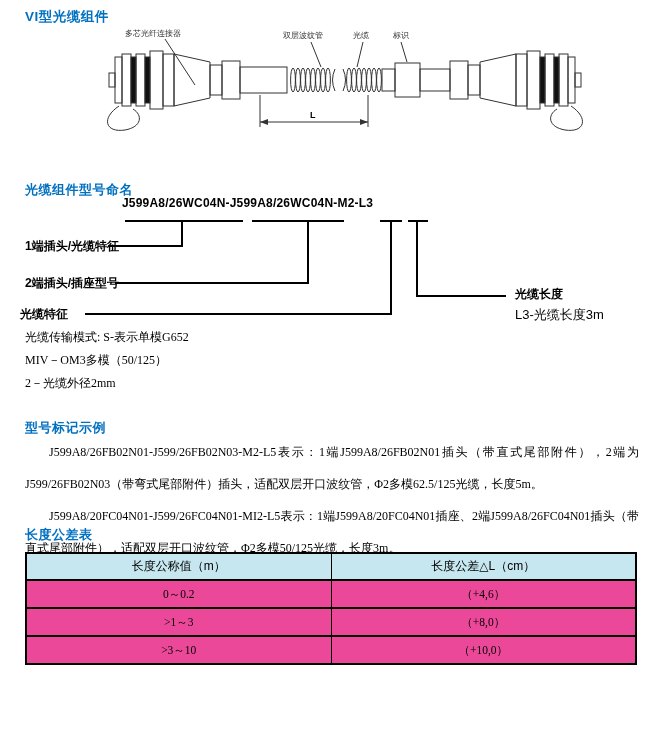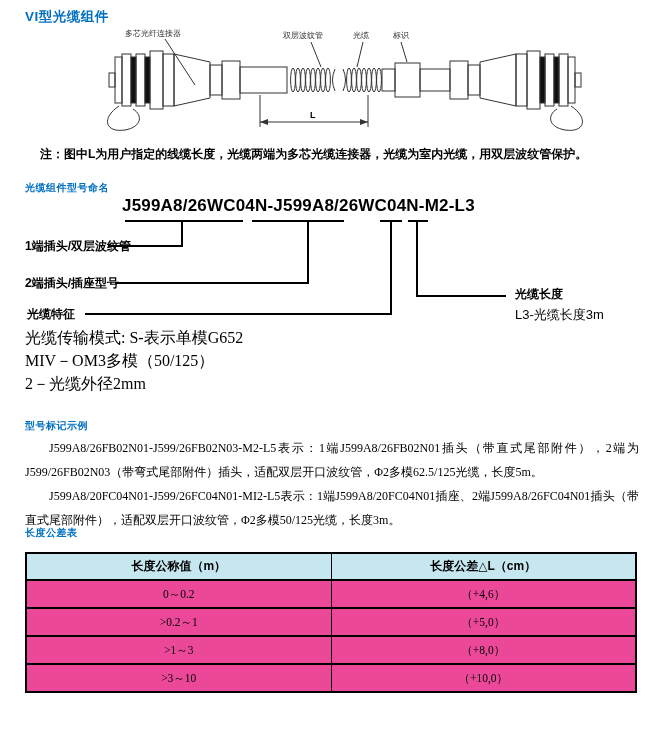--- a/index.html
+++ b/index.html
@@ -2,42 +2,42 @@
 <html><head>
 <meta charset="utf-8">
 <style>
   * { margin:0; padding:0; box-sizing:border-box; }
   body { background:#ffffff; font-family:"Liberation Serif","DejaVu Serif",serif; }
   .page { position:relative; width:661px; height:734px; background:#ffffff; overflow:hidden; color:#000; }
 
   .blue-heading {
     position:absolute; left:25px;
     font-family:"Liberation Sans","DejaVu Sans",sans-serif;
-    font-weight:bold; font-size:10px; color:#0070C0; letter-spacing:0.5px;
+    font-weight:bold; font-size:13px; color:#0070C0; letter-spacing:0.5px;
   }
   .doc-title { top:8px; font-size:13.5px; }
   .h-naming { top:181px; }
   .h-example { top:419px; }
   .h-table { top:526px; }
 
   .drawing { position:absolute; left:95px; top:25px; }
   .drawing text { font-family:"Liberation Sans","DejaVu Sans",sans-serif; font-size:8px; fill:#333; }
   .drawing .dim-l { font-size:9px; font-weight:bold; fill:#000; }
 
   .note {
     position:absolute; left:40px; top:146px; width:605px;
     font-family:"Liberation Sans","DejaVu Sans",sans-serif;
     font-weight:bold; font-size:12px; line-height:16px;
   }
 
   .naming-diagram { position:absolute; left:0; top:196px; width:661px; height:135px; }
   .model-number {
     position:absolute; left:122px; top:0;
     font-family:"Liberation Sans","DejaVu Sans",sans-serif;
-    font-weight:bold; font-size:17px; letter-spacing:0.2px; color:#000;
+    font-weight:bold; font-size:12px; letter-spacing:0.2px; color:#000;
   }
   .seg { position:absolute; height:2px; background:#000; top:24px; }
   .seg1 { left:125px; width:118px; }
   .seg2 { left:252px; width:92px; }
   .seg3 { left:380px; width:22px; }
   .seg4 { left:408px; width:20px; }
   .vline { position:absolute; width:2px; background:#000; top:26px; }
   .v1 { left:181px; height:25px; }
   .v2 { left:307px; height:62px; }
   .v3 { left:390px; height:93px; }
@@ -47,40 +47,40 @@
   .hl2 { left:115px; top:86px; width:194px; }
   .hl3 { left:85px; top:117px; width:307px; }
   .hl4 { left:416px; top:99px; width:90px; }
   .branch-label {
     position:absolute;
     font-family:"Liberation Sans","DejaVu Sans",sans-serif;
     font-weight:bold; font-size:12px;
   }
   .bl1 { left:25px; top:42px; }
   .bl2 { left:25px; top:79px; }
-  .bl3 { left:27px; top:110px; }
+  .bl3 { left:20px; top:110px; }
   .bl4 { left:515px; top:90px; }
   .len-note { position:absolute; left:515px; top:110px; font-size:13px; font-weight:normal; }
 
-  .feature-lines { position:absolute; left:25px; top:326px; width:560px; font-size:16px; }
+  .feature-lines { position:absolute; left:25px; top:326px; width:560px; font-size:12px; }
   .feature-lines div { height:23px; line-height:23px; }
 
-  .examples { position:absolute; left:25px; top:436px; width:614px; font-size:12px; line-height:24px; }
+  .examples { position:absolute; left:25px; top:436px; width:614px; font-size:12px; line-height:32px; }
   .examples p { text-indent:2em; text-align:justify; }
 
   .tol-table {
     position:absolute; left:25px; top:552px; width:612px;
     border-collapse:collapse; table-layout:fixed;
     font-size:11.5px; text-align:center;
   }
   .tol-table th, .tol-table td { border:2px solid #000; }
   .tol-table th {
     height:27px; background:#C6E7F0;
     font-family:"Liberation Sans","DejaVu Sans",sans-serif;
-    font-weight:bold; font-size:12px;
+    font-weight:normal; font-size:12px;
   }
   .tol-table td { height:28px; background:#ec4899; font-weight:normal; }
   .tol-table th + th, .tol-table td + td { border-left-width:1px;text-align:center; }
   .tol-table th:first-child, .tol-table td:first-child { border-right-width:1px; }
 </style>
 </head>
 <body>
 
 <div class="page">
 
@@ -155,39 +155,38 @@
     </g>
     <polygon points="165,97 173,94 173,100" fill="#333"></polygon>
     <polygon points="273,97 265,94 265,100" fill="#333"></polygon>
     <text x="30" y="11">多芯光纤连接器</text>
     <text x="188" y="13">双层波纹管</text>
     <text x="258" y="13">光缆</text>
     <text x="298" y="13">标识</text>
     <text x="215" y="93" class="dim-l">L</text>
   </svg>
 
-  <div class="note">注：图中L为用户指定的线缆长度，光缆两端为多芯光缆连接器，光缆为室内光缆，用双层波纹管保护。</div>
 
   <div class="blue-heading h-naming">光缆组件型号命名</div>
 
   <div class="naming-diagram">
     <div class="model-number">J599A8/26WC04N-J599A8/26WC04N-M2-L3</div>
     <div class="seg seg1"></div>
     <div class="seg seg2"></div>
     <div class="seg seg3"></div>
     <div class="seg seg4"></div>
     <div class="vline v1"></div>
     <div class="vline v2"></div>
     <div class="vline v3"></div>
     <div class="vline v4"></div>
     <div class="hline hl1"></div>
     <div class="hline hl2"></div>
     <div class="hline hl3"></div>
     <div class="hline hl4"></div>
-    <div class="branch-label bl1">1端插头/双层波纹管</div>
+    <div class="branch-label bl1">1端插头/光缆特征</div>
     <div class="branch-label bl2">2端插头/插座型号</div>
     <div class="branch-label bl3">光缆特征</div>
     <div class="branch-label bl4">光缆长度</div>
     <div class="branch-label len-note">L3-光缆长度3m</div>
   </div>
 
   <div class="feature-lines">
     <div>光缆传输模式: S-表示单模G652</div>
     <div>MIV－OM3多模（50/125）</div>
     <div>2－光缆外径2mm</div>
@@ -208,24 +207,20 @@
         <th>长度公称值（m）</th>
         <th>长度公差△L（cm）</th>
       </tr>
     </thead>
     <tbody>
       <tr>
         <td>0～0.2</td>
         <td>（+4,6）</td>
       </tr>
       <tr>
-        <td>&gt;0.2～1</td>
-        <td>（+5,0）</td>
-      </tr>
-      <tr>
         <td>&gt;1～3</td>
         <td>（+8,0）</td>
       </tr>
       <tr>
         <td>&gt;3～10</td>
         <td>（+10,0）</td>
       </tr>
     </tbody>
   </table>
 

